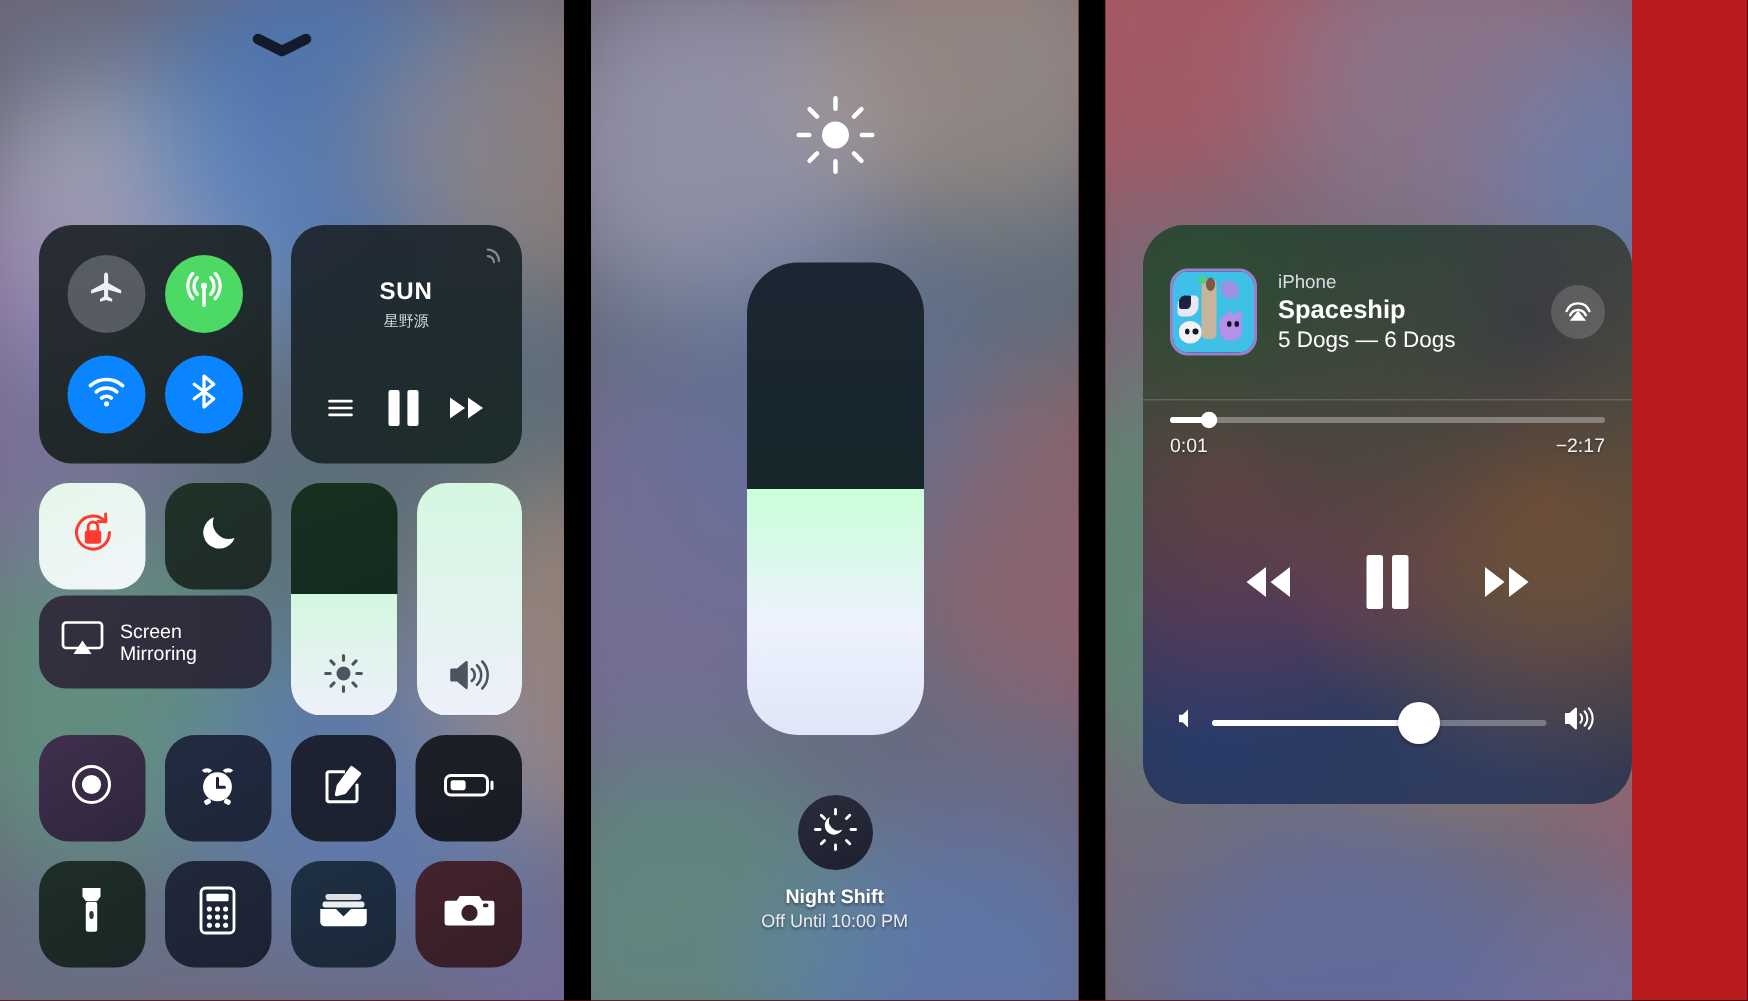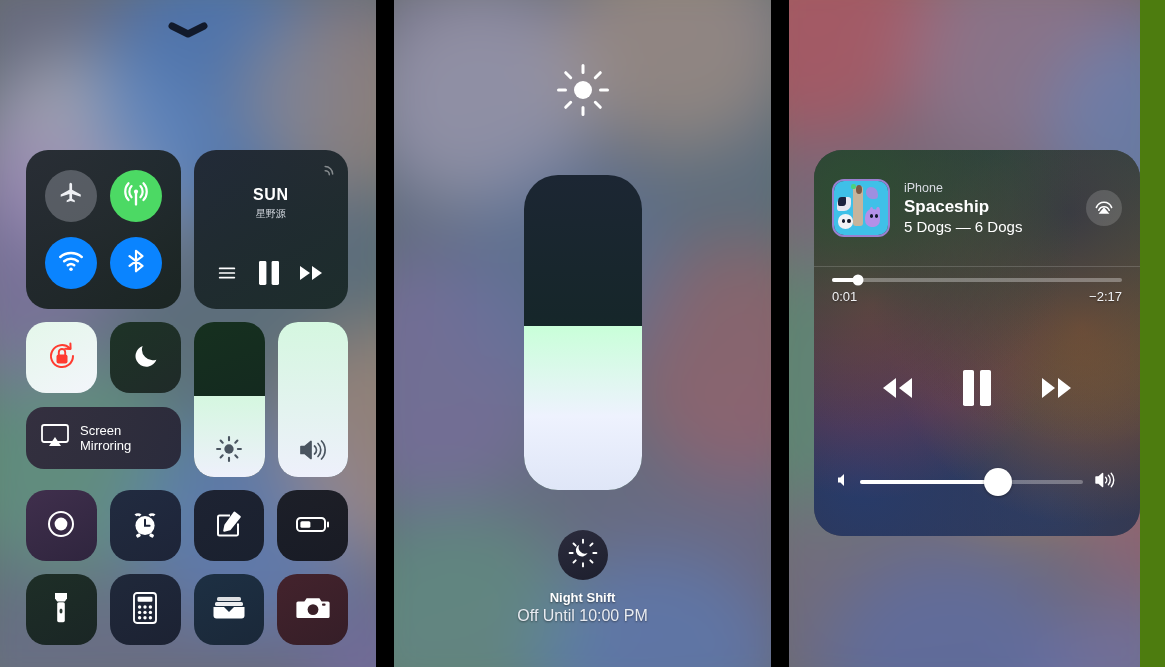--- a/index.html
+++ b/index.html
@@ -1,24 +1,24 @@
 <!DOCTYPE html>
 <html><head>
 <meta charset="utf-8">
 <style>
   * { margin:0; padding:0; box-sizing:border-box; }
   html,body{ width:1165px; height:667px; overflow:hidden; background:#000;
     font-family:"Liberation Sans","DejaVu Sans",sans-serif; }
-  .stage{ position:relative; width:1165px; height:667px; background:#4d7c0f; display:flex; }
+  .stage{ position:relative; width:1165px; height:667px; background:#b91c1c; display:flex; }
 
   
   .panel{ position:relative; height:667px; overflow:hidden; }
   .p1{ width:376px; }
   .divider{ width:18px; height:667px; background:#000; flex:0 0 18px; }
-  .p2{ width:377px;padding-left:28px; }
+  .p2{ width:325px;padding-left:28px; }
   .p3{ width:351px; }
 
   
   .wall{ position:absolute; inset:-60px; filter:blur(34px); }
   .wall span{ position:absolute; border-radius:50%; }
 
   
   .chevron{ position:absolute; left:50%; top:22px; transform:translateX(-50%);
     width:40px; height:16px; }
   .chevron svg{ display:block; }
@@ -84,21 +84,21 @@
 
   .modes{ position:absolute; left:0; right:0; top:530px; display:flex;
     justify-content:space-around; padding:0 60px; }
   .mode{ display:flex; flex-direction:column; align-items:center; width:160px; }
   .mode .bubble{ width:50px; height:50px; border-radius:50%; display:flex;
     align-items:center; justify-content:center; margin-bottom:10px; }
   .bub-off{ background:linear-gradient(160deg,#2b2b3c,#1d1f2e); }
   .bub-on{ background:#0a84ff; }
   .mode .name{ color:#fff; font-size:13px; font-weight:bold; text-align:center;
     text-shadow:0 1px 2px rgba(0,0,0,.45); }
-  .mode .sub{ color:#e9ecf2; font-size:16px; text-align:center; margin-top:2px;
+  .mode .sub{ color:#e9ecf2; font-size:12px; text-align:center; margin-top:2px;
     text-shadow:0 1px 2px rgba(0,0,0,.45); }
 
   
   .np-card{ position:absolute; left:25px; top:150px; width:326px; height:386px;
     border-radius:28px; overflow:hidden; }
   .np-bg{ position:absolute; inset:0; }
   .np-top{ position:absolute; left:0; right:0; top:0; height:116px;
     display:flex; align-items:center; padding:0 18px; gap:14px; }
   .art{ width:58px; height:58px; border-radius:12px; position:relative;
     overflow:hidden; border:2px solid #9a7fd0; flex:0 0 58px; }
@@ -229,21 +229,21 @@
               <svg width="26" height="20" viewBox="0 0 26 20" fill="#fff">
                 <path d="M1 3l10 7-10 7z"></path>
                   <path d="M13 3l10 7-10 7z"></path>
               </svg>
             </span>
           </div>
         </div>
       </div>
 
       <div class="row" style="margin-bottom:13px;">
-        <div style="display:flex; flex-direction:column; gap:14px;">
+        <div style="display:flex; flex-direction:column; gap:4px;">
           <div class="row">
             <div class="tile tile-on-white">
               <span>
                 <svg width="34" height="34" viewBox="0 0 34 34" fill="none" stroke="#ff3b30" stroke-width="2" stroke-linecap="round">
                   <path d="M28 17a11 11 0 11-3.3-7.8"></path>
                   <path d="M25.4 4.6l.2 5.3-5.4-.2" stroke-linejoin="round"></path>
                   <rect x="11.5" y="15.5" width="11" height="9" rx="2" fill="#ff3b30" stroke="none"></rect>
                   <path d="M13.8 15.5v-2.3a3.2 3.2 0 016.4 0v2.3" stroke-width="1.9"></path>
                 </svg>
               </span>

